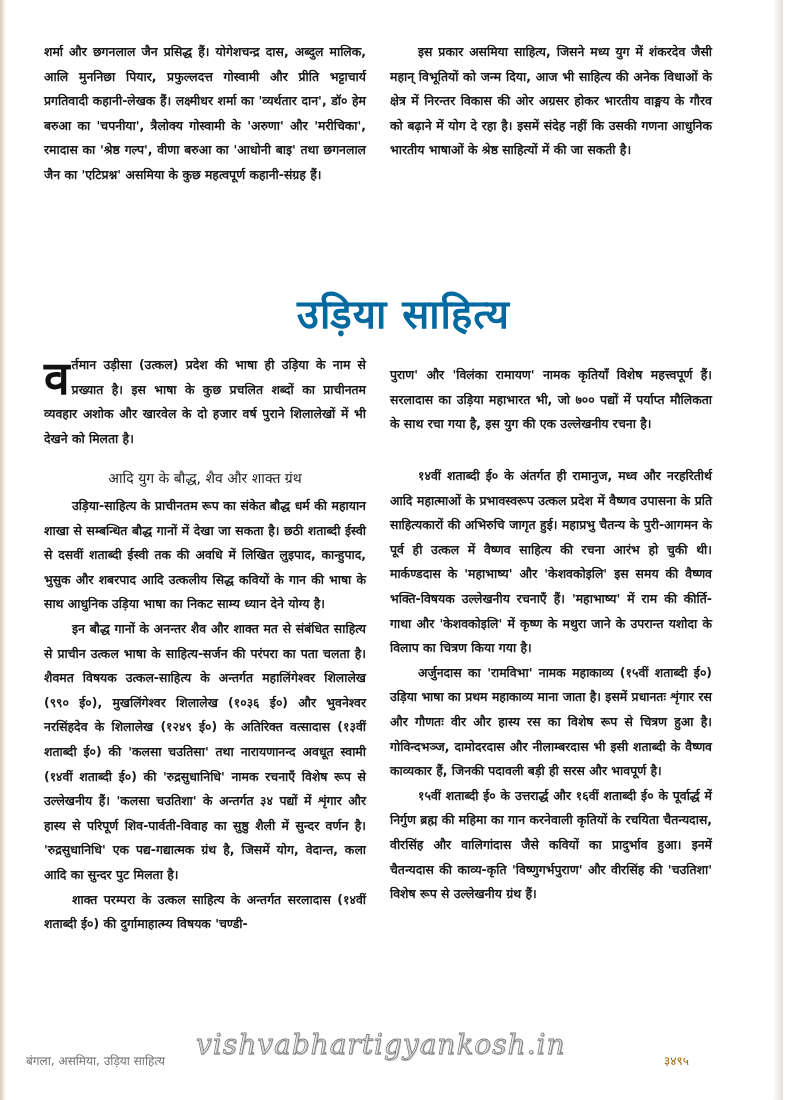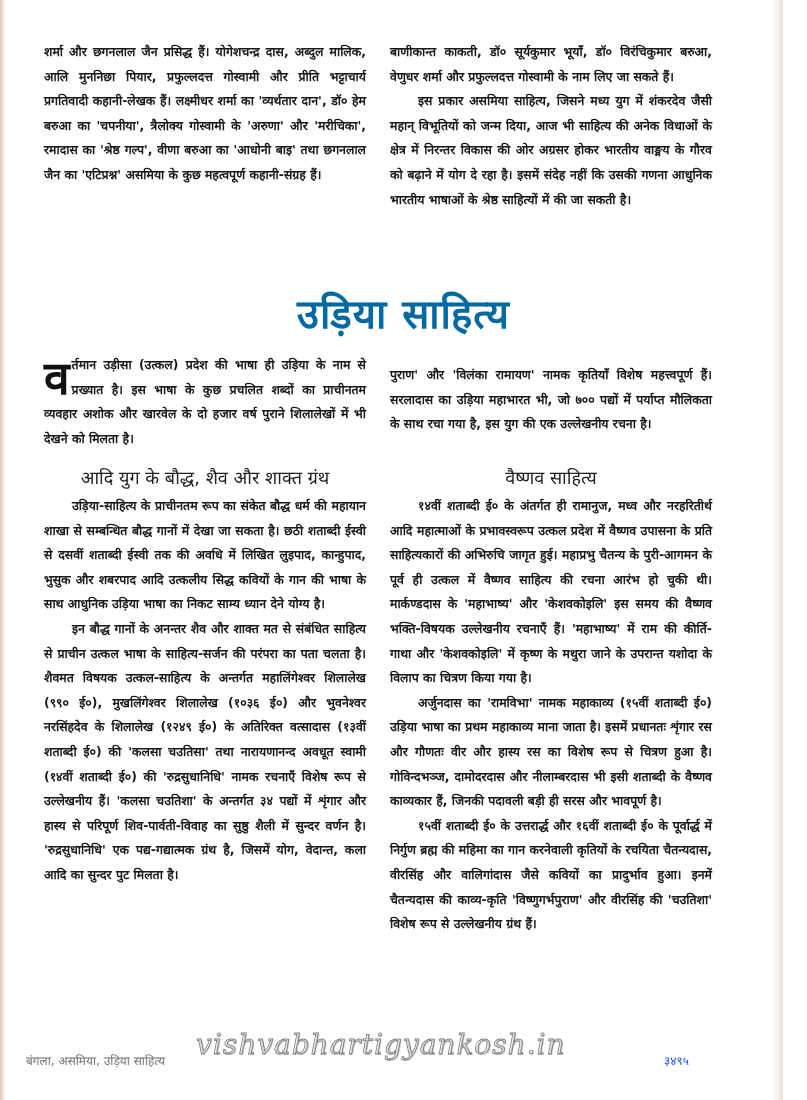--- a/index.html
+++ b/index.html
@@ -43,33 +43,33 @@
   .dropcap {
     float: left;
     font-size: 46px; line-height: 46px;
     font-weight: 800;
     margin: 0 2px 0 0;
     padding-top: 2px;
     color: #111;
   }
   .subhead {
     font-weight: 400;
-    font-size: 18px; text-align: center;
+    font-size: 14px; text-align: center;
     line-height: 28px; margin: 0 0 2px 0;
     color: #222;
   }
   .sec-left { left: 44px; top: 464px; width: 322px; }
   .sec-right { left: 390px; top: 464px; width: 322px; }
   .footer-left {
     position: absolute; left: 26px; top: 1052px;
     font-size: 12px; color: #737373; font-weight: 400;
   }
   .footer-right {
     position: absolute; left: 664px; top: 1052px;
-    font-size: 12px; color: #1d4ed8; font-weight: 400;
+    font-size: 12px; color: #a16207; font-weight: 400;
   }
   .watermark {
     position: absolute; left: 196px; top: 1028px;
     font-family: "DejaVu Serif", serif;
     font-style: italic; font-size: 28px;
     color: transparent;
     -webkit-text-stroke: 0.8px #777;
     letter-spacing: 1px;
     text-shadow: 1px 1px 0 rgba(120,120,120,0.35);
   }
@@ -79,44 +79,43 @@
 
 <div class="page">
   <div class="edge-left"></div>
   <div class="edge-right"></div>
 
   <div class="col top-left">
     <p>शर्मा और छगनलाल जैन प्रसिद्ध हैं। योगेशचन्द्र दास, अब्दुल मालिक, आलि मुननिछा पियार, प्रफुल्लदत्त गोस्वामी और प्रीति भट्टाचार्य प्रगतिवादी कहानी-लेखक हैं। लक्ष्मीधर शर्मा का 'व्यर्थतार दान', डॉ० हेम बरुआ का 'चपनीया', त्रैलोक्य गोस्वामी के 'अरुणा' और 'मरीचिका', रमादास का 'श्रेष्ठ गल्प', वीणा बरुआ का 'आधोनी बाइ' तथा छगनलाल जैन का 'एटिप्रश्न' असमिया के कुछ महत्वपूर्ण कहानी-संग्रह हैं।</p>
   </div>
 
   <div class="col top-right">
-    <p>बाणीकान्त काकती, डॉ० सूर्यकुमार भूयाँ, डॉ० विरंचिकुमार बरुआ, वेणुधर शर्मा और प्रफुल्लदत्त गोस्वामी के नाम लिए जा सकते हैं।</p>
     <p class="indent">इस प्रकार असमिया साहित्य, जिसने मध्य युग में शंकरदेव जैसी महान् विभूतियों को जन्म दिया, आज भी साहित्य की अनेक विधाओं के क्षेत्र में निरन्तर विकास की ओर अग्रसर होकर भारतीय वाङ्मय के गौरव को बढ़ाने में योग दे रहा है। इसमें संदेह नहीं कि उसकी गणना आधुनिक भारतीय भाषाओं के श्रेष्ठ साहित्यों में की जा सकती है।</p>
   </div>
 
   <div class="title">उड़िया साहित्य</div>
 
   <div class="col intro-left">
     <p>
       <span class="dropcap">व</span><span>र्तमान उड़ीसा (उत्कल) प्रदेश की भाषा ही उड़िया के नाम से प्रख्यात है। इस भाषा के कुछ प्रचलित शब्दों का प्राचीनतम व्यवहार अशोक और खारवेल के दो हजार वर्ष पुराने शिलालेखों में भी देखने को मिलता है।</span>
     </p>
   </div>
 
   <div class="col intro-right">
     <p>पुराण' और 'विलंका रामायण' नामक कृतियाँ विशेष महत्त्वपूर्ण हैं। सरलादास का उड़िया महाभारत भी, जो ७०० पद्यों में पर्याप्त मौलिकता के साथ रचा गया है, इस युग की एक उल्लेखनीय रचना है।</p>
   </div>
 
   <div class="col sec-left">
     <div class="subhead">आदि युग के बौद्ध, शैव और शाक्त ग्रंथ</div>
     <p class="indent">उड़िया-साहित्य के प्राचीनतम रूप का संकेत बौद्ध धर्म की महायान शाखा से सम्बन्धित बौद्ध गानों में देखा जा सकता है। छठी शताब्दी ईस्वी से दसवीं शताब्दी ईस्वी तक की अवधि में लिखित लुइपाद, कान्हुपाद, भुसुक और शबरपाद आदि उत्कलीय सिद्ध कवियों के गान की भाषा के साथ आधुनिक उड़िया भाषा का निकट साम्य ध्यान देने योग्य है।</p>
     <p class="indent">इन बौद्ध गानों के अनन्तर शैव और शाक्त मत से संबंधित साहित्य से प्राचीन उत्कल भाषा के साहित्य-सर्जन की परंपरा का पता चलता है। शैवमत विषयक उत्कल-साहित्य के अन्तर्गत महालिंगेश्वर शिलालेख (९९० ई०), मुखलिंगेश्वर शिलालेख (१०३६ ई०) और भुवनेश्वर नरसिंहदेव के शिलालेख (१२४९ ई०) के अतिरिक्त वत्सादास (१३वीं शताब्दी ई०) की 'कलसा चउतिसा' तथा नारायणानन्द अवधूत स्वामी (१४वीं शताब्दी ई०) की 'रुद्रसुधानिधि' नामक रचनाएँ विशेष रूप से उल्लेखनीय हैं। 'कलसा चउतिशा' के अन्तर्गत ३४ पद्यों में शृंगार और हास्य से परिपूर्ण शिव-पार्वती-विवाह का सुष्ठु शैली में सुन्दर वर्णन है। 'रुद्रसुधानिधि' एक पद्य-गद्यात्मक ग्रंथ है, जिसमें योग, वेदान्त, कला आदि का सुन्दर पुट मिलता है।</p>
+    <p class="indent">शाक्त परम्परा के उत्कल साहित्य के अन्तर्गत सरलादास (१४वीं शताब्दी ई०) की दुर्गामाहात्म्य विषयक 'चण्डी-</p>
   </div>
 
   <div class="col sec-right">
-    <div class="subhead">वैष्णव साहित्य</div>
     <p class="indent">१४वीं शताब्दी ई० के अंतर्गत ही रामानुज, मध्व और नरहरितीर्थ आदि महात्माओं के प्रभावस्वरूप उत्कल प्रदेश में वैष्णव उपासना के प्रति साहित्यकारों की अभिरुचि जागृत हुई। महाप्रभु चैतन्य के पुरी-आगमन के पूर्व ही उत्कल में वैष्णव साहित्य की रचना आरंभ हो चुकी थी। मार्कण्डदास के 'महाभाष्य' और 'केशवकोइलि' इस समय की वैष्णव भक्ति-विषयक उल्लेखनीय रचनाएँ हैं। 'महाभाष्य' में राम की कीर्ति-गाथा और 'केशवकोइलि' में कृष्ण के मथुरा जाने के उपरान्त यशोदा के विलाप का चित्रण किया गया है।</p>
     <p class="indent">अर्जुनदास का 'रामविभा' नामक महाकाव्य (१५वीं शताब्दी ई०) उड़िया भाषा का प्रथम महाकाव्य माना जाता है। इसमें प्रधानतः शृंगार रस और गौणतः वीर और हास्य रस का विशेष रूप से चित्रण हुआ है। गोविन्दभञ्ज, दामोदरदास और नीलाम्बरदास भी इसी शताब्दी के वैष्णव काव्यकार हैं, जिनकी पदावली बड़ी ही सरस और भावपूर्ण है।</p>
     <p class="indent">१५वीं शताब्दी ई० के उत्तरार्द्ध और १६वीं शताब्दी ई० के पूर्वार्द्ध में निर्गुण ब्रह्म की महिमा का गान करनेवाली कृतियों के रचयिता चैतन्यदास, वीरसिंह और वालिगांदास जैसे कवियों का प्रादुर्भाव हुआ। इनमें चैतन्यदास की काव्य-कृति 'विष्णुगर्भपुराण' और वीरसिंह की 'चउतिशा' विशेष रूप से उल्लेखनीय ग्रंथ हैं।</p>
   </div>
 
   <div class="footer-left">बंगला, असमिया, उड़िया साहित्य</div>
   <div class="watermark">vishvabhartigyankosh.in</div>
   <div class="footer-right">३४९५</div>
 </div>
 

